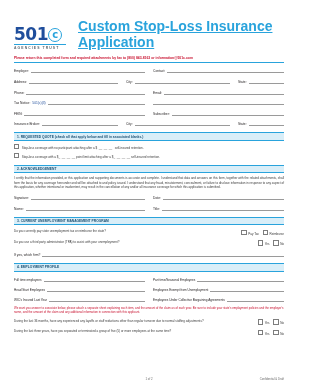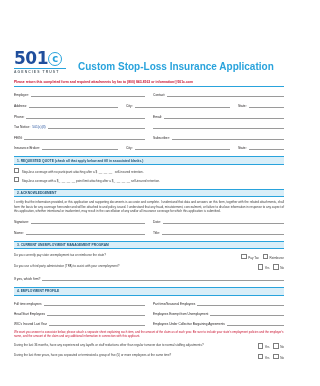--- a/index.html
+++ b/index.html
@@ -7,28 +7,28 @@
     width:298px;height:386px;
     background:#ffffff;
     font-family:"Liberation Sans", sans-serif;
     font-size:3.1px;
     color:#231f20;
     overflow:hidden;
   }
   .page{position:relative;width:298px;height:386px;box-sizing:border-box;padding:0;}
 
   
-  .header{display:flex;align-items:center;padding:10px 14px 0 14px;margin-top:40px;}
+  .header{display:flex;align-items:flex-end;padding:10px 14px 0 14px;}
   .logo{width:58px;flex:0 0 58px;}
   .logo-top{font-family:"DejaVu Sans", sans-serif;font-size:17px;font-weight:bold;color:#1f4e9c;letter-spacing:-0.5px;line-height:17px;}
   .logo-c{display:inline-block;border:1.6px solid #29a3dc;border-radius:50%;color:#29a3dc;width:12px;height:12px;line-height:11px;text-align:center;font-size:10px;vertical-align:2px;}
   .logo-sub{font-size:3.4px;letter-spacing:1.1px;color:#5b6770;margin-top:1px;font-weight:bold;}
   .logo-rule{height:1px;background:#29a3dc;margin-top:1px;width:52px;}
   .title{flex:1;padding-left:6px;padding-top:8px;}
-  .title h1{margin:0;font-size:10px;font-weight:bold;color:#29a3dc;font-family:"Liberation Sans", sans-serif;}
+  .title h1{margin:0;font-size:14px;font-weight:bold;color:#29a3dc;font-family:"Liberation Sans", sans-serif;text-decoration:underline;}
 
   
   .notice{margin:6px 14px 0 14px;font-size:3.4px;font-weight:bold;color:#c8102e;}
   .hr-blue{height:0.8px;background:#29a3dc;margin:2px 14px 0 14px;}
 
   
   .form{margin:0 14px;}
   .row{display:flex;align-items:flex-end;margin-top:4.6px;}
   .fld{display:flex;align-items:flex-end;flex:1;}
   .lbl{font-size:3.3px;color:#231f20;white-space:nowrap;padding-right:2px;}

